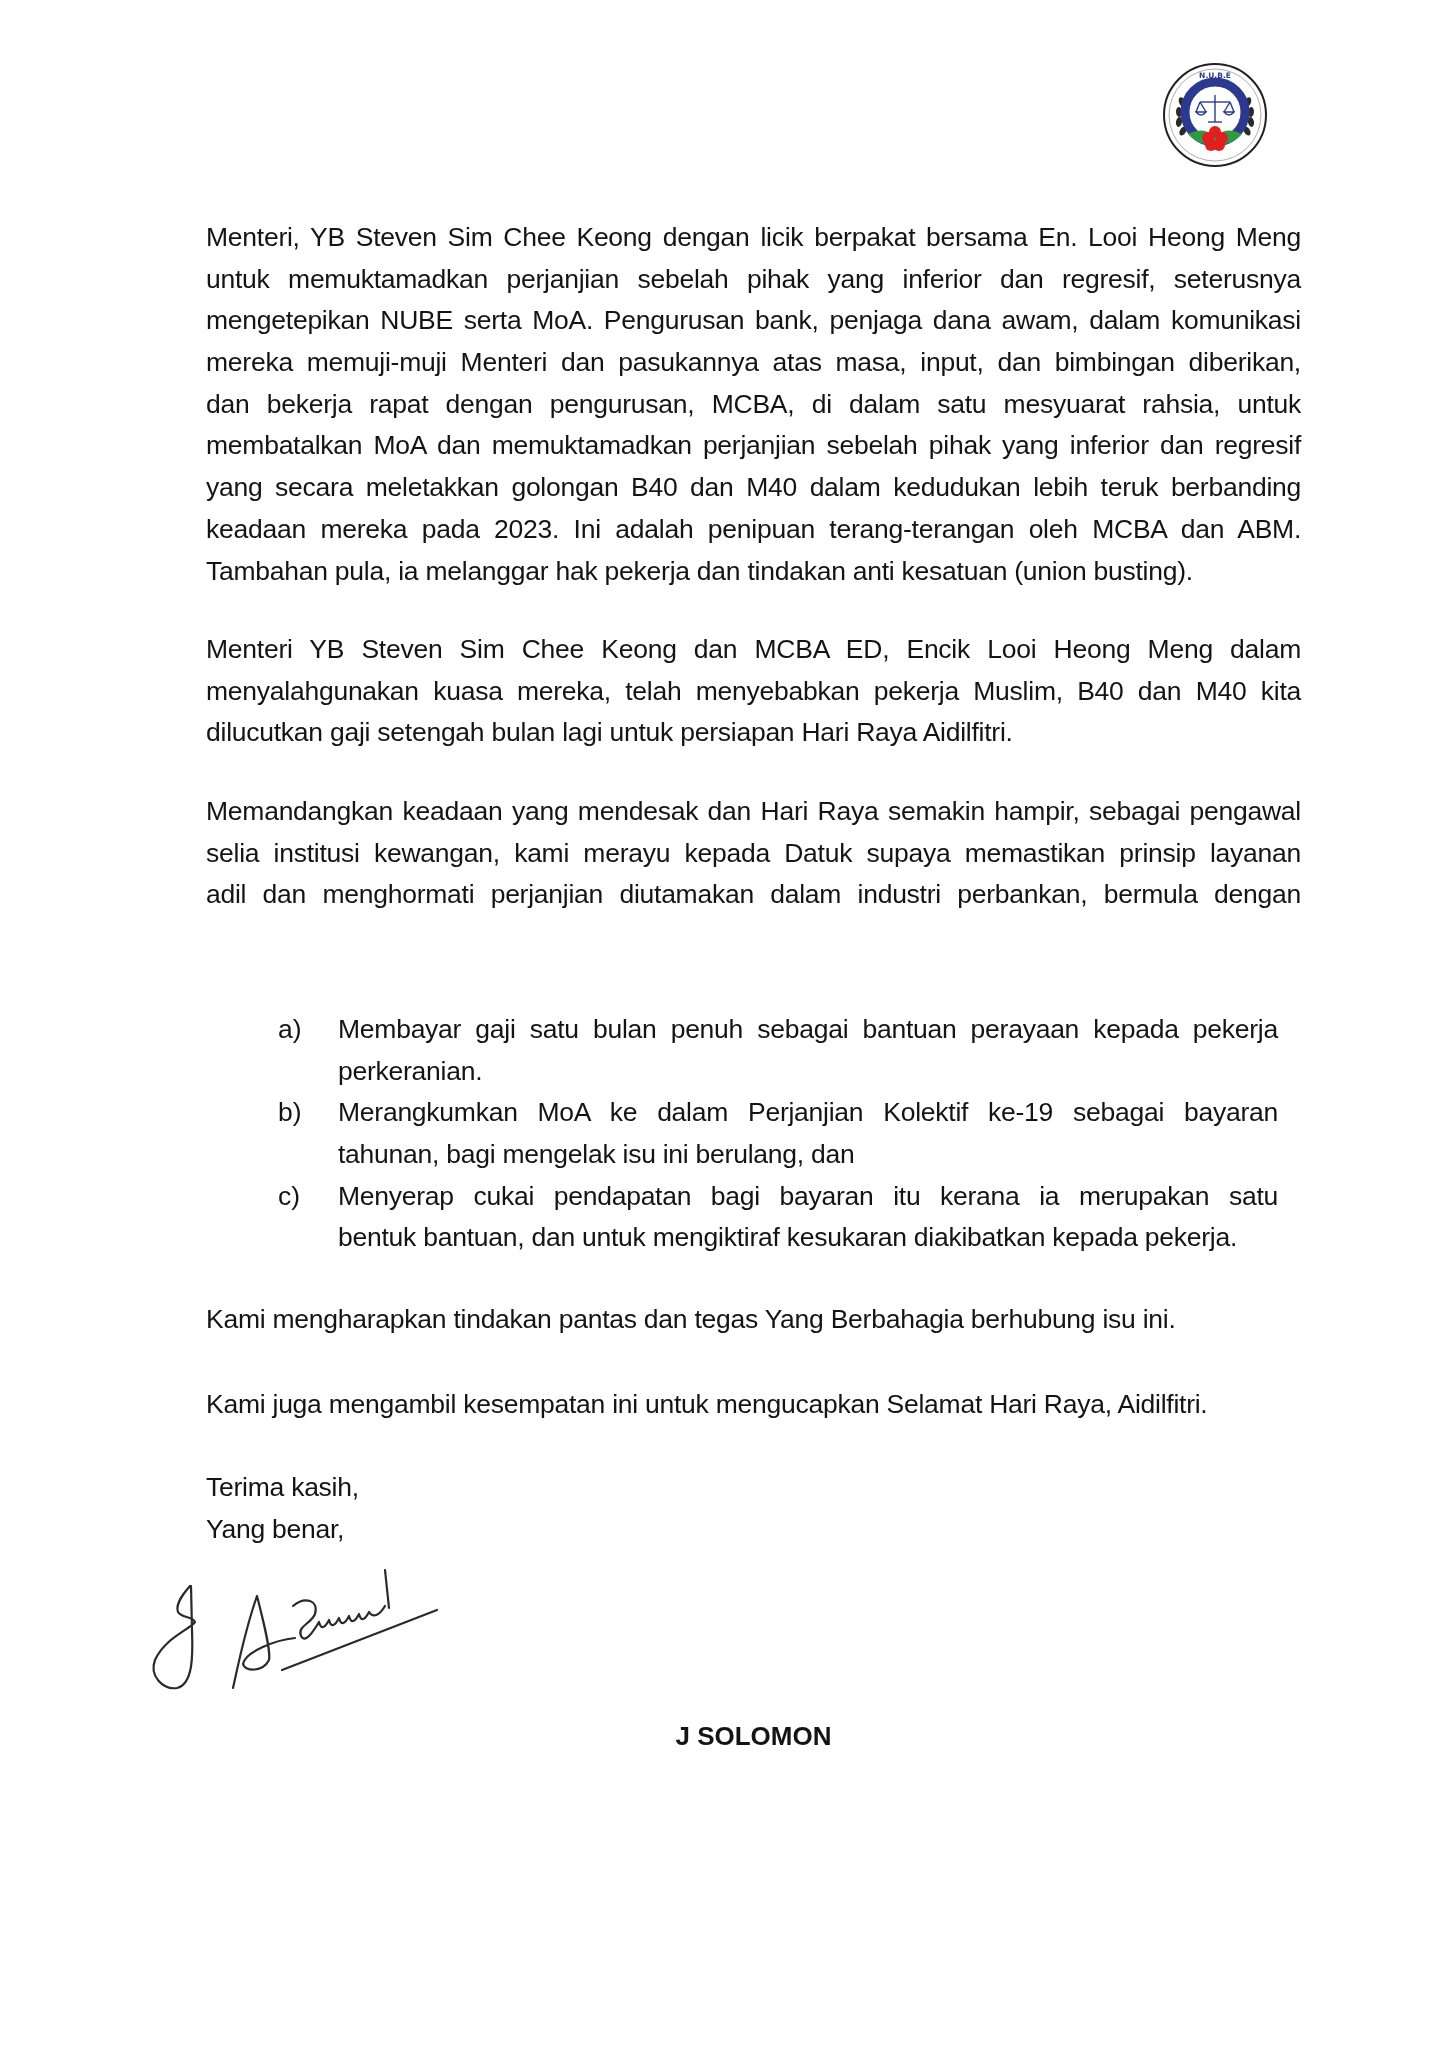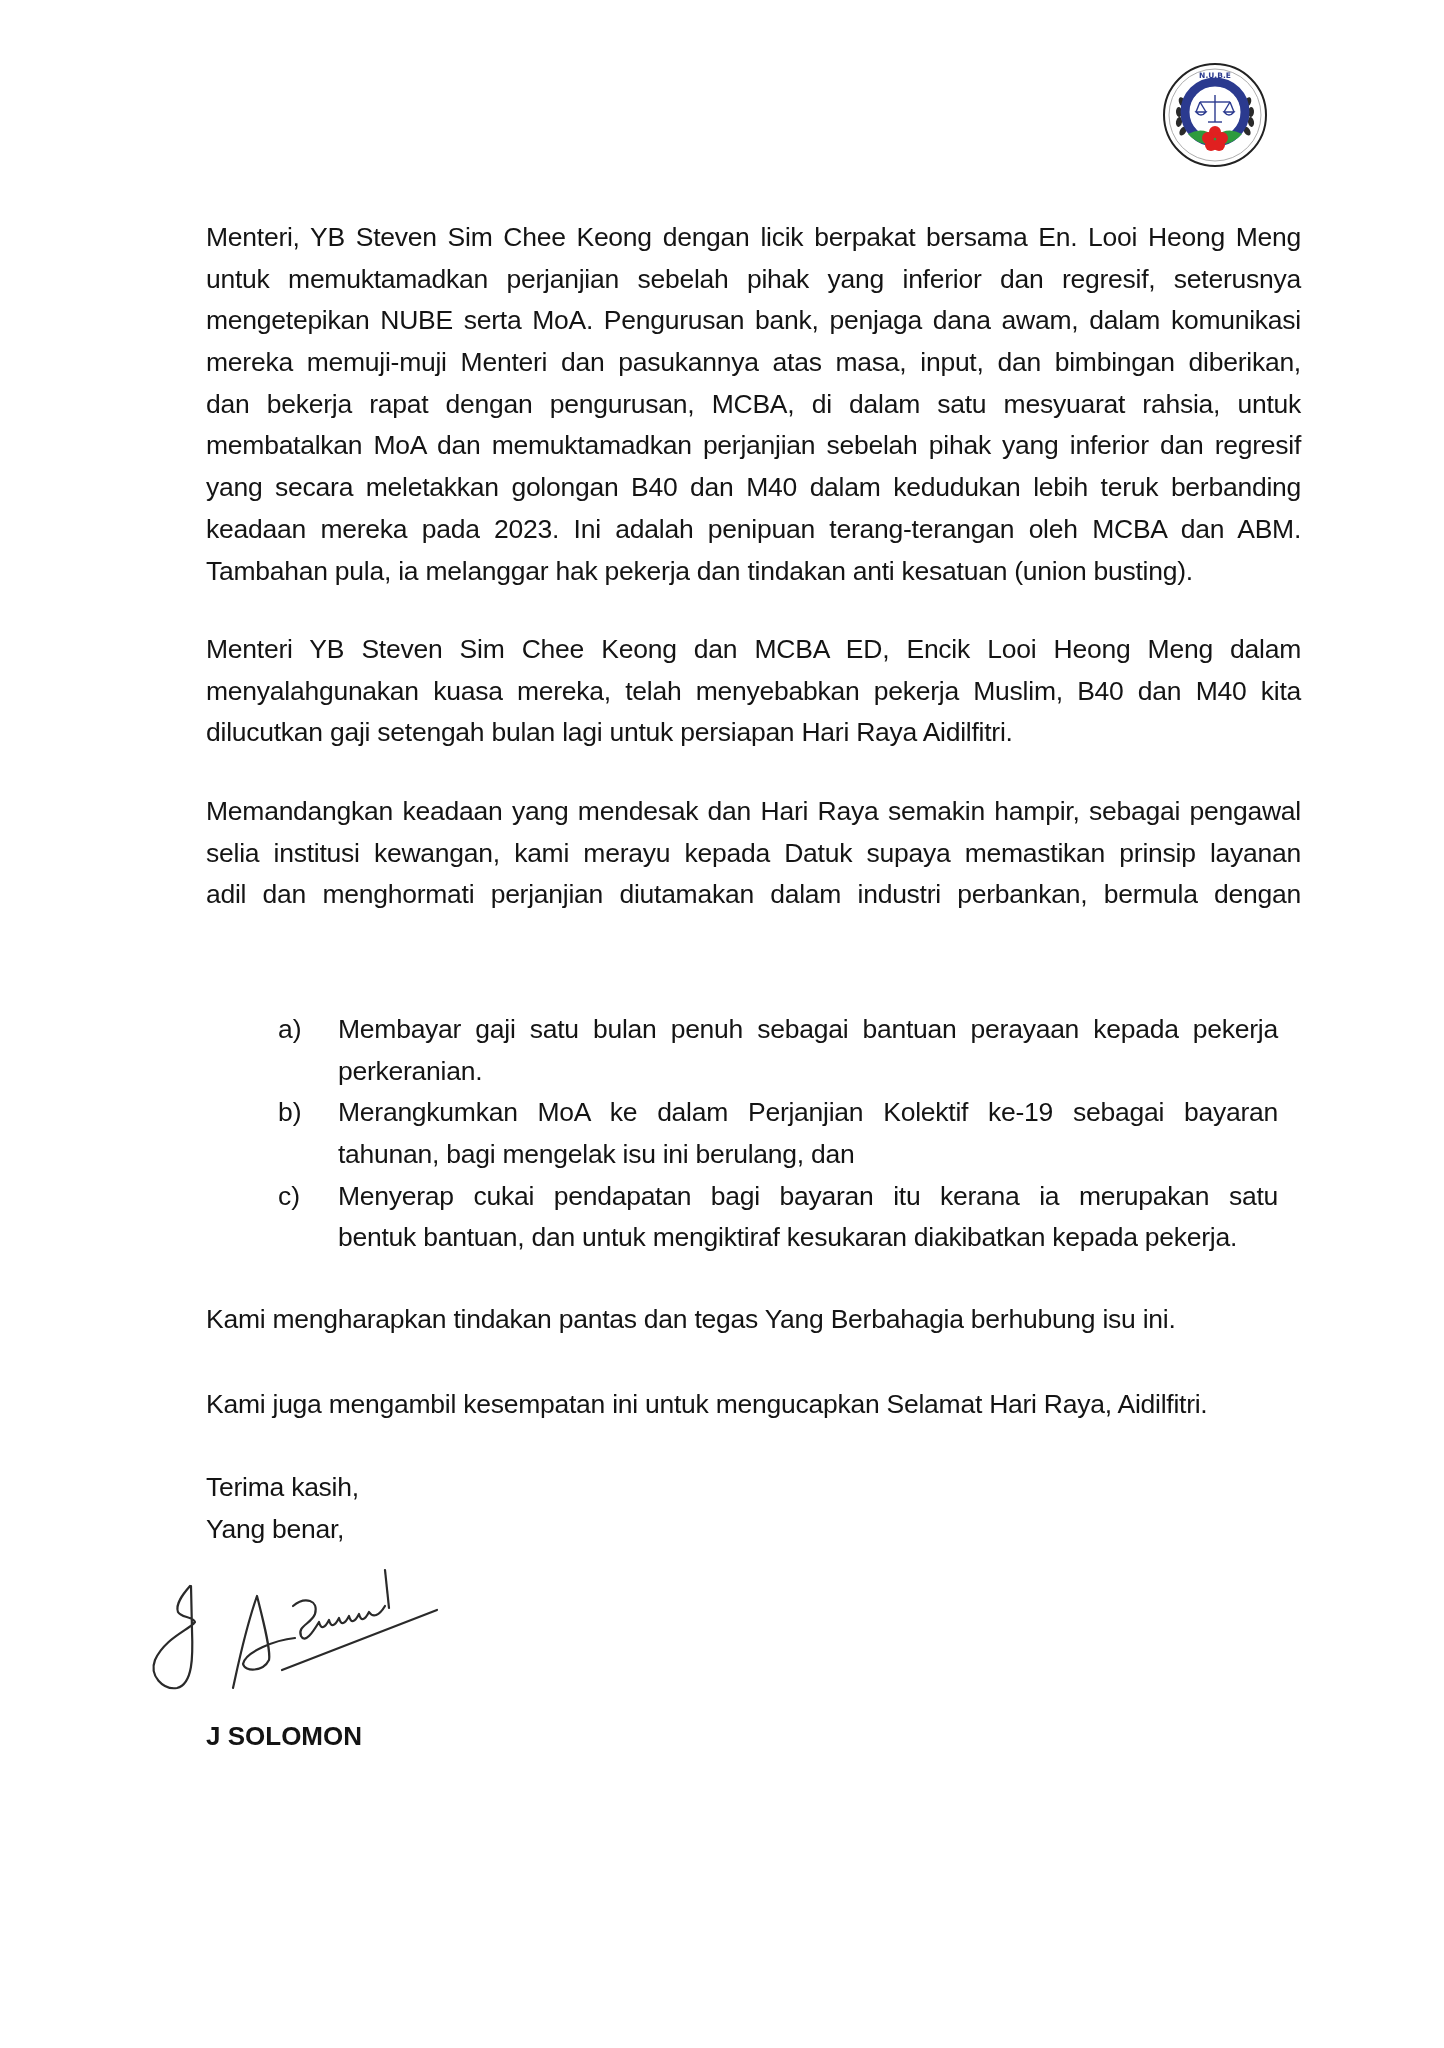--- a/index.html
+++ b/index.html
@@ -146,17 +146,17 @@
 
       <path d="M88 128 C92 110 100 70 112 36 C118 60 126 90 124 100 C118 112 100 112 98 104 C100 92 130 80 150 78"></path>
 
       <path d="M148 46 C160 36 174 40 170 54 C166 64 152 66 156 76 C160 84 168 72 174 62 C176 70 180 68 184 60 C186 68 190 66 194 58 C196 66 200 64 204 56 C206 64 210 62 214 54 C216 62 220 60 224 52 C228 58 234 56 240 46"></path>
       <path d="M240 10 L244 48"></path>
 
       <path d="M137 110 L292 50"></path>
     </g>
   </svg>
 
-  <div class="block" style="top:1716px;">
+  <div class="block" style="top:1716px;text-align:center;">
     <div class="line bold">J SOLOMON</div>
   </div>
 
 </div>
 
 </body></html>

